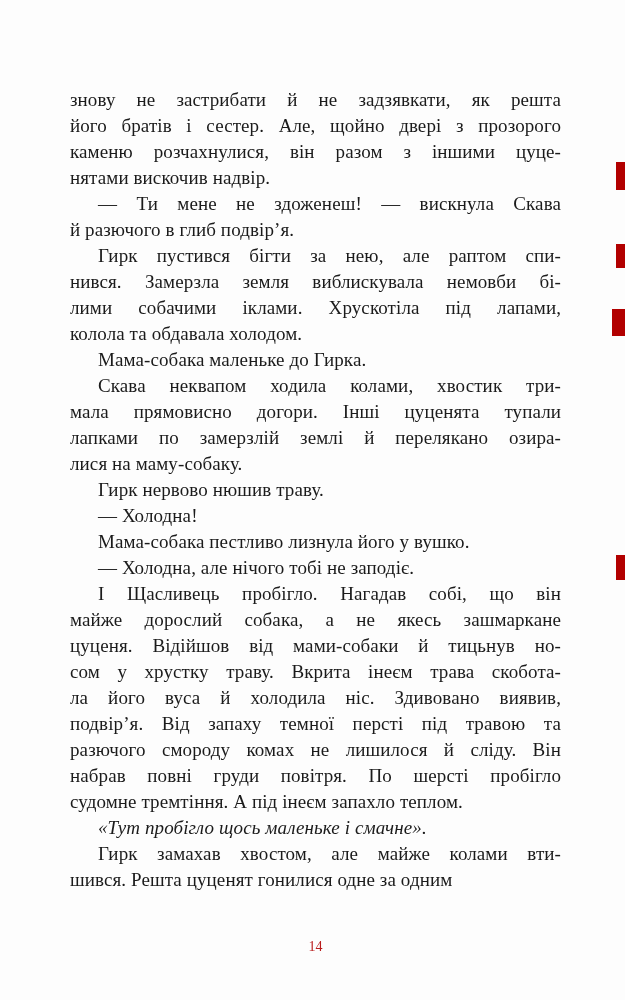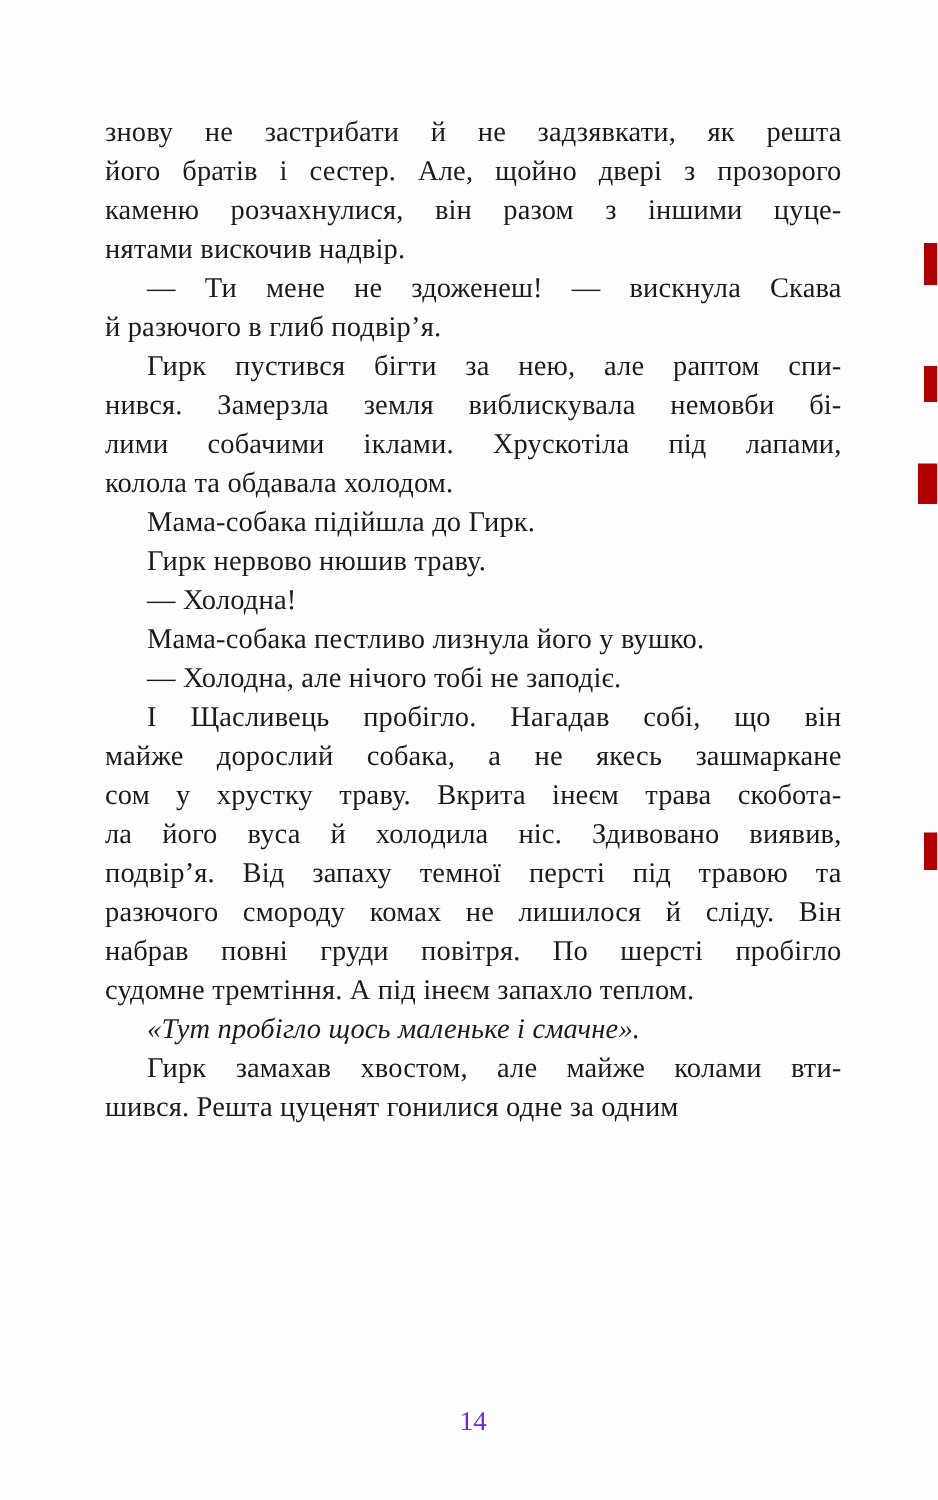--- a/index.html
+++ b/index.html
@@ -12,21 +12,21 @@
     width: 625px;
     height: 1000px;
     background: #fdfdfd;
     overflow: hidden;
     font-family: "Liberation Serif", "DejaVu Serif", serif;
     color: #1b1b1b;
   }
   .text-block {
     position: absolute;
     left: 70px;
-    top: 76px;
+    top: 87px;
     width: 491px;
     font-size: 19px;
     line-height: 26px;
     letter-spacing: 0.1px;
   }
   .para {
     margin: 0;
     padding: 0;
   }
   .line {
@@ -42,23 +42,23 @@
   }
   .para.italic .line {
     font-style: italic;
   }
   .page-number {
     position: absolute;
     left: 70px;
     top: 936px;
     width: 491px;
     text-align: center;
-    font-size: 18px;
+    font-size: 14px;
     line-height: 22px;
-    color: #6d28d9;
+    color: #b91c1c;
   }
   .edge-mark {
     position: absolute;
     right: 0;
   }
 </style>
 </head>
 <body>
 
 <div class="page">
@@ -73,37 +73,44 @@
         <div class="line first-indent">— Ти мене не здоженеш! — вискнула Скава</div>
         <div class="line para-end">й разючого в глиб подвір’я.</div>
       </div>
       <div class="para">
         <div class="line first-indent">Гирк пустився бігти за нею, але раптом спи-</div>
         <div class="line">нився. Замерзла земля виблискувала немовби бі-</div>
         <div class="line">лими собачими іклами. Хрускотіла під лапами,</div>
         <div class="line para-end">колола та обдавала холодом.</div>
       </div>
       <div class="para">
-        <div class="line para-end first-indent">Мама-собака підійшла до Гирк.</div>
+        <div class="line para-end first-indent">Мама-собака маленьке до Гирка.</div>
+      </div>
+      <div class="para">
+        <div class="line first-indent">Скава неквапом ходила колами, хвостик три-</div>
+        <div class="line">мала прямовисно догори. Інші цуценята тупали</div>
+        <div class="line">лапками по замерзлій землі й перелякано озира-</div>
+        <div class="line para-end">лися на маму-собаку.</div>
       </div>
       <div class="para">
         <div class="line para-end first-indent">Гирк нервово нюшив траву.</div>
       </div>
       <div class="para">
         <div class="line para-end first-indent">— Холодна!</div>
       </div>
       <div class="para">
         <div class="line para-end first-indent">Мама-собака пестливо лизнула його у вушко.</div>
       </div>
       <div class="para">
         <div class="line para-end first-indent">— Холодна, але нічого тобі не заподіє.</div>
       </div>
       <div class="para">
         <div class="line first-indent">І Щасливець пробігло. Нагадав собі, що він</div>
         <div class="line">майже дорослий собака, а не якесь зашмаркане</div>
+        <div class="line">цуценя. Відійшов від мами-собаки й тицьнув но-</div>
         <div class="line">сом у хрустку траву. Вкрита інеєм трава скобота-</div>
         <div class="line">ла його вуса й холодила ніс. Здивовано виявив,</div>
         <div class="line">подвір’я. Від запаху темної персті під травою та</div>
         <div class="line">разючого смороду комах не лишилося й сліду. Він</div>
         <div class="line">набрав повні груди повітря. По шерсті пробігло</div>
         <div class="line para-end">судомне тремтіння. А під інеєм запахло теплом.</div>
       </div>
       <div class="para italic">
         <div class="line para-end first-indent">«Тут пробігло щось маленьке і смачне».</div>
       </div>

